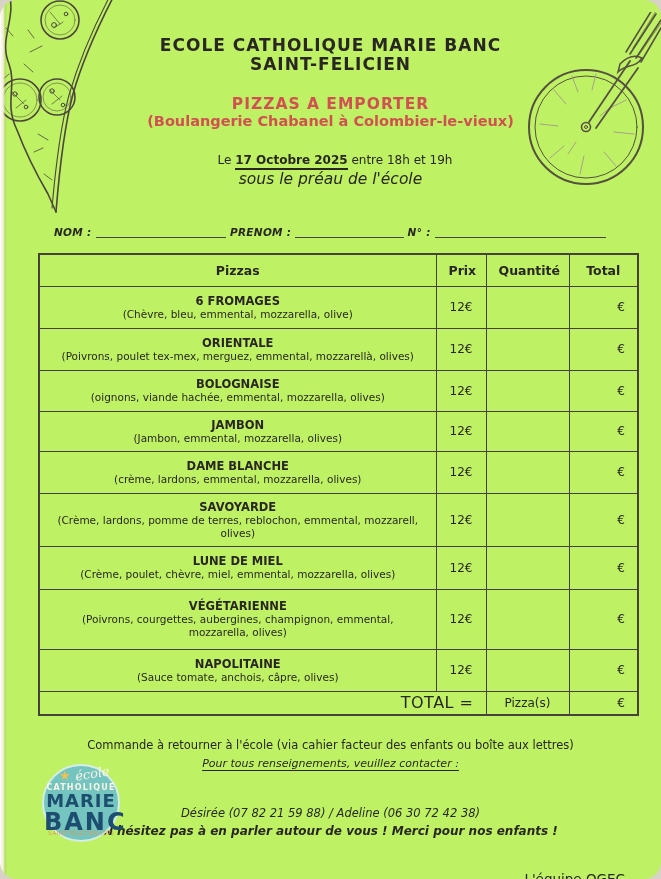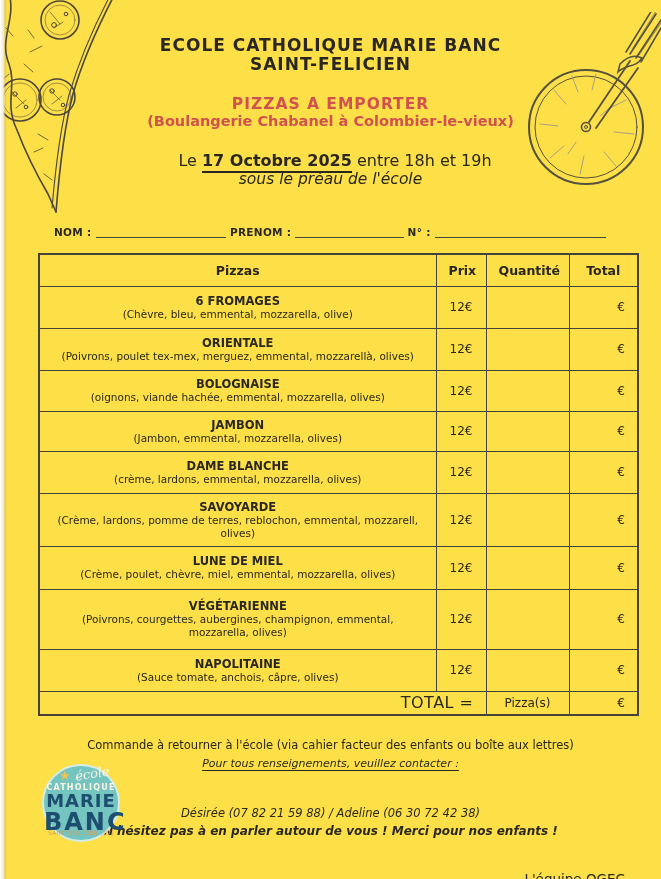--- a/index.html
+++ b/index.html
@@ -1,49 +1,50 @@
 <!DOCTYPE html>
 <html><head>
 <meta charset="utf-8">
 <style>
   * { margin:0; padding:0; box-sizing:border-box; }
   html,body { background:#d8d3c6; }
   .page {
     position:relative; width:661px; height:879px; overflow:hidden;
-    background:#fde047; color:#2a2722;
+    background:#bef264; color:#2a2722;
     font-family:"DejaVu Sans", sans-serif;
+    border-radius:17px;
   }
   .edge-left {
     position:absolute; left:0; top:0; width:7px; height:100%;
     background:linear-gradient(90deg,#ffffff 0%,#f3ecd9 45%, rgba(90,85,70,0.12) 75%, rgba(90,85,70,0) 100%);
     z-index:5;
   }
   
   .slice-art { position:absolute; left:-6px; top:-6px; z-index:1; }
   .cutter-art { position:absolute; left:518px; top:12px; z-index:1; }
 
   
   .header { position:absolute; top:36px; left:0; width:100%; text-align:center; z-index:2; }
   .school-name, .school-city { font-size:17px; font-weight:bold; letter-spacing:1px; line-height:19px; }
   .event-title { margin-top:22px; font-size:15.5px; font-weight:bold; letter-spacing:1px; color:var(--red); line-height:17px; }
   .event-subtitle { font-size:14.5px; font-weight:bold; color:var(--red); line-height:17px; }
-  .date-line { margin-top:21px; font-size:16px; line-height:19px;margin-left:9px; }
+  .date-line { margin-top:21px; font-size:12px; line-height:19px;margin-left:9px; }
   .date-strong { font-weight:bold; border-bottom:2px solid #2a2722; padding-bottom:1px; }
   .location-line { font-size:15.5px; font-style:italic; line-height:18px; }
 
   
   .form-line {
     position:absolute; top:224px; left:54px; width:552px;
     display:flex; align-items:flex-end; font-size:10.5px; font-weight:bold; letter-spacing:0.3px;
   }
   .blank { border-bottom:1.5px solid #4a463d; height:14px; margin:0 4px; }
   .blank.b1 { flex:1.18; }
   .blank.b2 { flex:0.98; }
   .blank.b3 { flex:1.55; margin-right:0; }
-  .form-label { white-space:nowrap; font-weight:bold; }
+  .form-label { white-space:nowrap; font-weight:bold;font-style:italic; }
 
   
   table.order {
     position:absolute; left:38px; top:253px; width:599px;
     border-collapse:collapse; table-layout:fixed; z-index:2;
   }
   table.order td, table.order th { border:1.5px solid #46413a; padding:1px 12px; overflow:hidden; }
   table.order { border:2px solid #46413a; }
   th.h { font-size:12.5px; font-weight:bold; text-align:center; }
   td.pz { text-align:center; }

